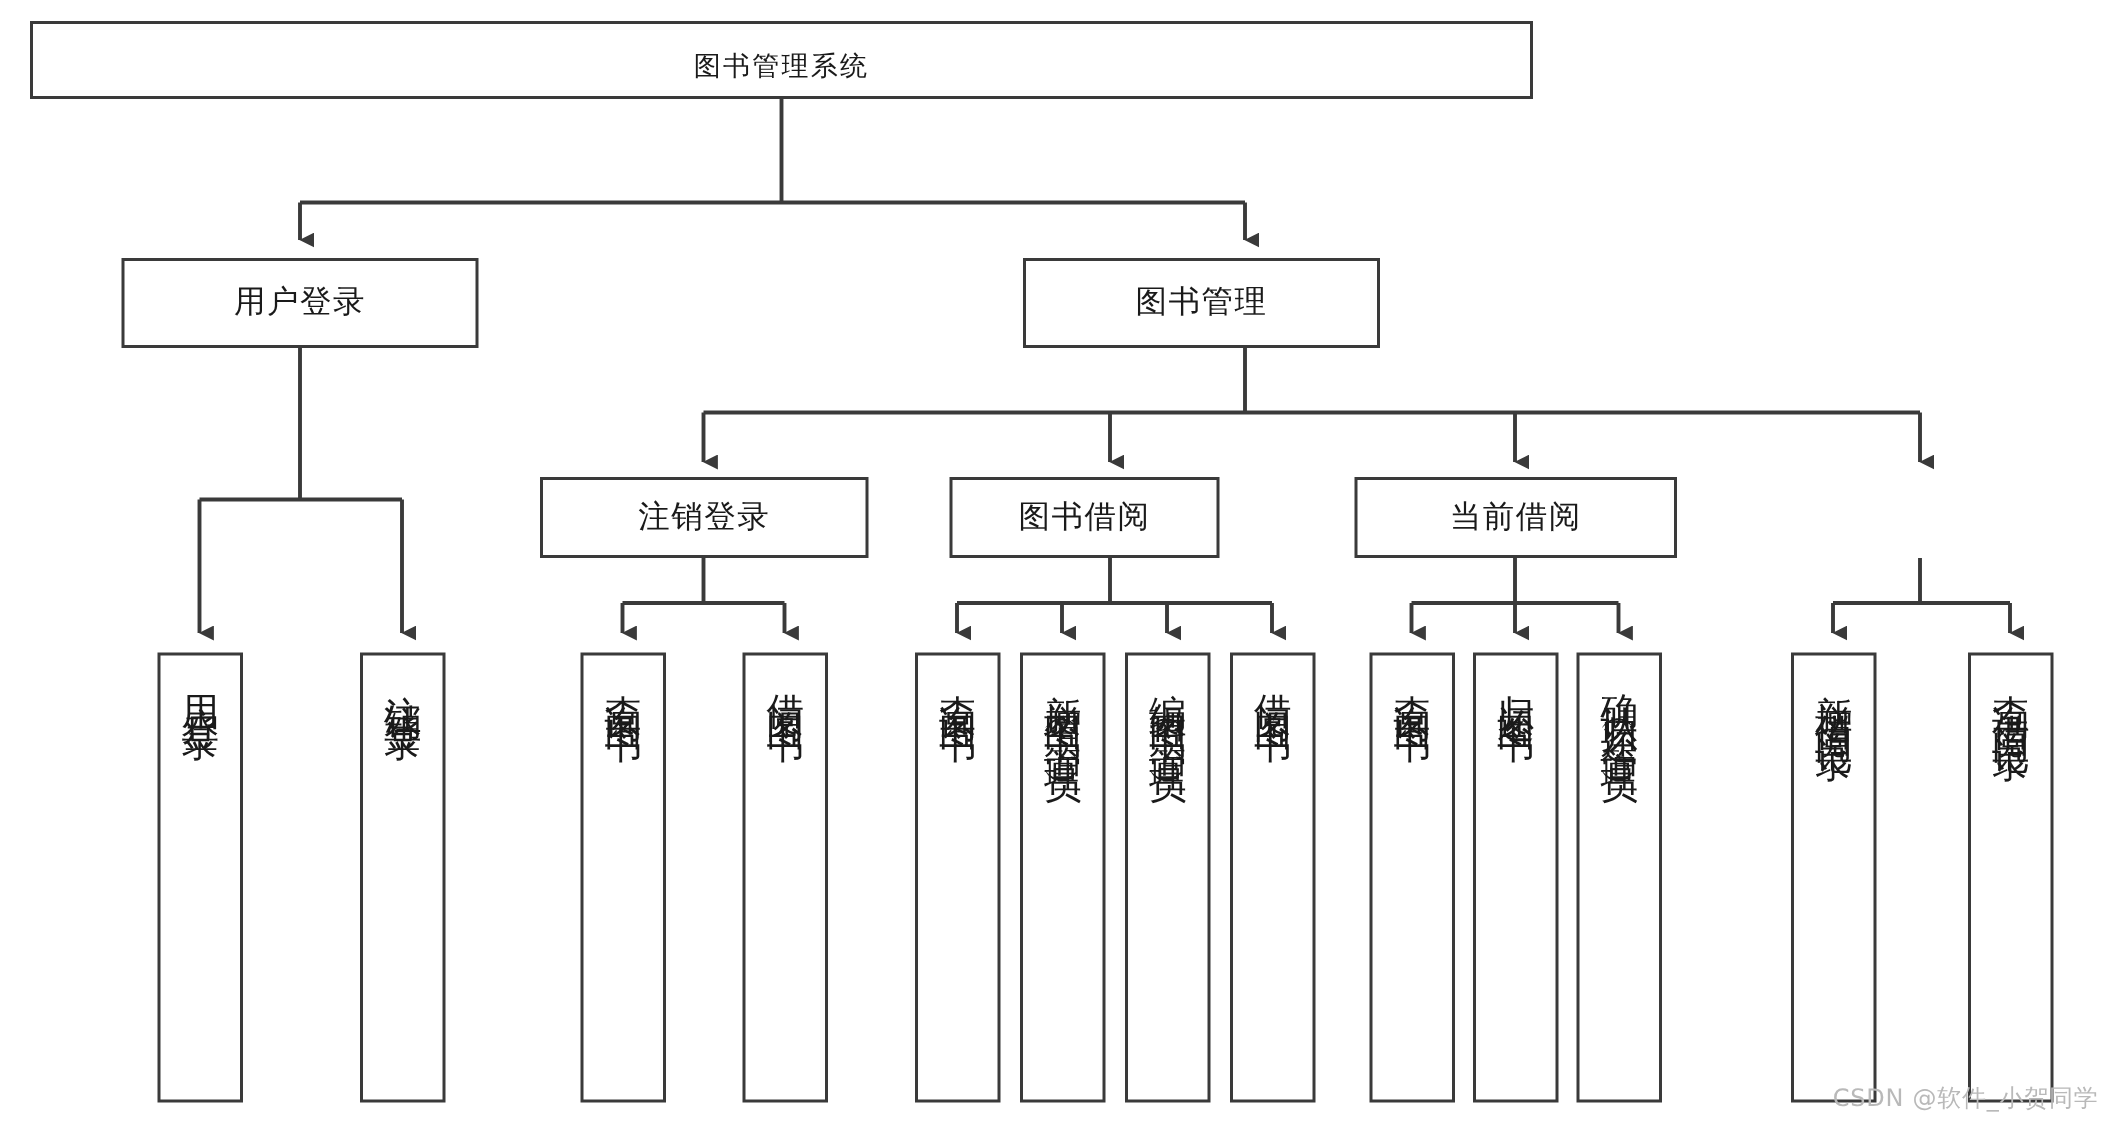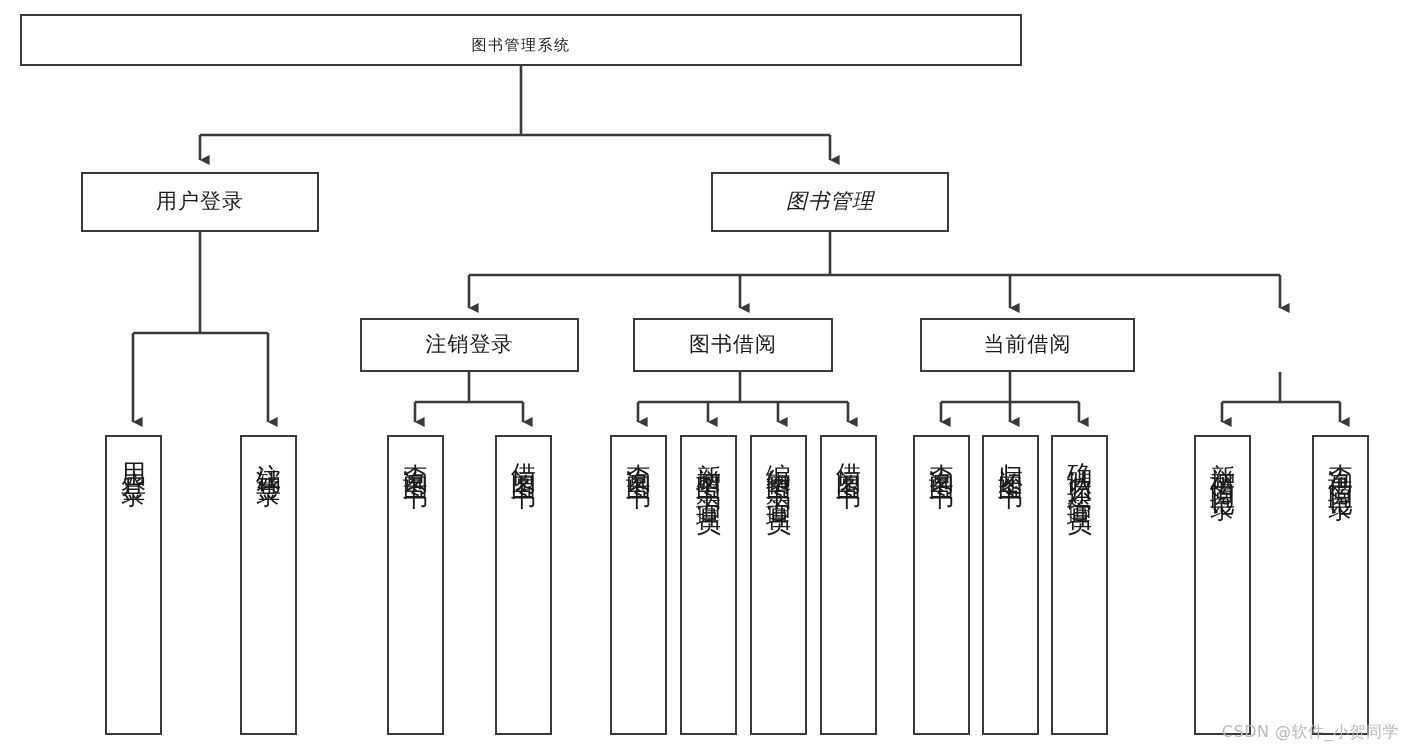--- a/index.html
+++ b/index.html
@@ -35,21 +35,21 @@
     line-height:1.12;
     text-align:center;
     white-space:nowrap;
   }
   
   .node.horiz .lbl{
     font-size:21px;
     letter-spacing:1px;
   }
   .node.root .lbl{
-    font-size:15px;
+    font-size:18px;
     letter-spacing:1.5px;
     margin-top:10px;
   }
   
   .node.vert{
     align-items:flex-start;
     padding-top:6px;
   }
   .node.vert .lbl{
     writing-mode:vertical-rl;
@@ -130,31 +130,31 @@
     </g>
   </svg>
 
   <div class="node root horiz" style="left:20px;top:14px;width:1002px;height:52px;">
     <span class="lbl">图书管理系统</span>
   </div>
 
   <div class="node horiz" style="left:81px;top:172px;width:238px;height:60px;">
     <span class="lbl">用户登录</span>
   </div>
-  <div class="node horiz" style="left:711px;top:172px;width:238px;height:60px;font-style:italic;">
+  <div class="node horiz" style="left:682px;top:172px;width:238px;height:60px;">
     <span class="lbl">图书管理</span>
   </div>
 
   <div class="node horiz" style="left:360px;top:318px;width:219px;height:54px;">
     <span class="lbl">注销登录</span>
   </div>
-  <div class="node horiz" style="left:633px;top:318px;width:200px;height:54px;justify-content:center;">
+  <div class="node horiz" style="left:633px;top:318px;width:180px;height:54px;justify-content:center;">
     <span class="lbl">图书借阅</span>
   </div>
-  <div class="node horiz" style="left:903px;top:318px;width:215px;height:54px;margin-left:17px;">
+  <div class="node horiz" style="left:903px;top:318px;width:215px;height:54px;">
     <span class="lbl">当前借阅</span>
   </div>
 
   <div class="node vert" style="left:105px;top:435px;width:57px;height:300px;">
     <span class="lbl">用户登录</span>
   </div>
   <div class="node vert" style="left:240px;top:435px;width:57px;height:300px;">
     <span class="lbl">注销登录</span>
   </div>
 

